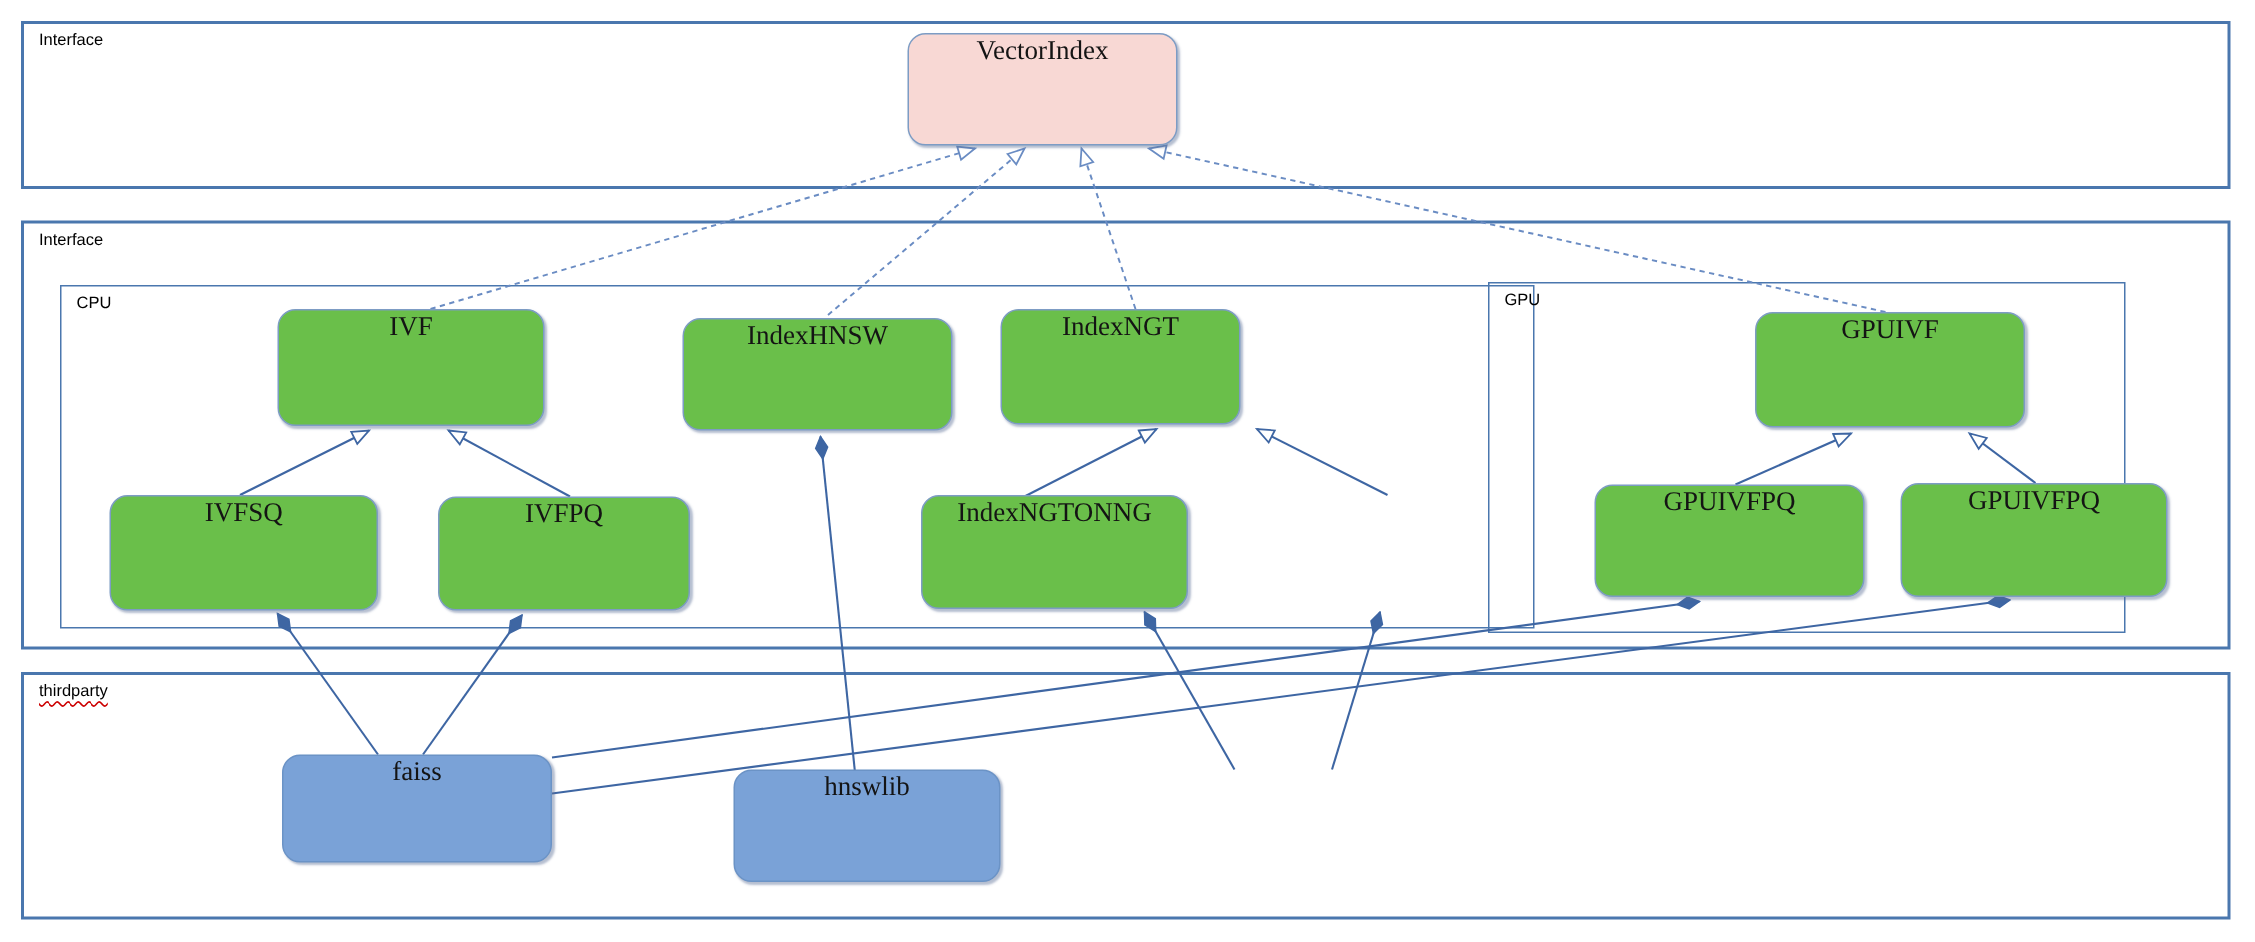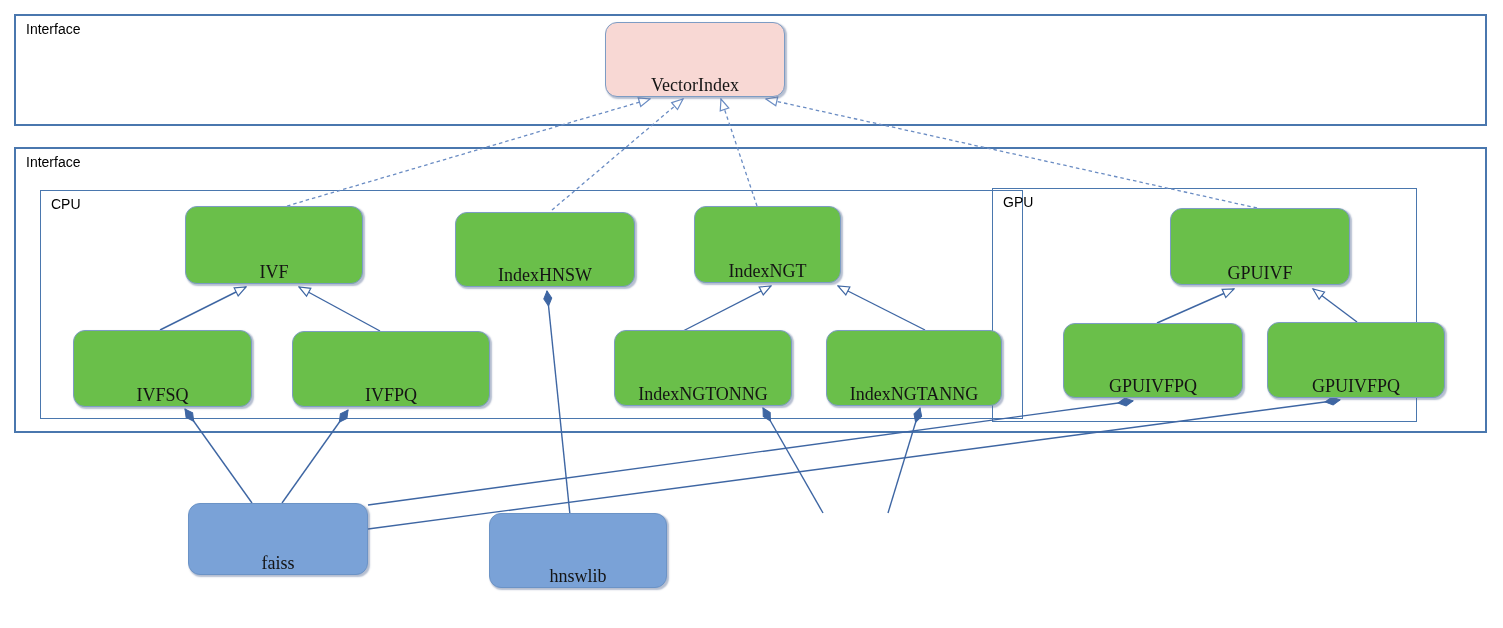--- a/index.html
+++ b/index.html
@@ -14,21 +14,21 @@
   .container{
     position:absolute;
     box-sizing:border-box;
     background:transparent;
     z-index:1;
   }
   .container.outer{border:2px solid var(--container-border,#4a77ae);}
   .container.inner{border:1.5px solid var(--container-border,#4a77ae);}
   .container-label{
     position:absolute;top:5px;left:10px;
-    font-size:14px;color:#000;
+    font-size:11px;color:#000;
     font-family:"Liberation Sans",sans-serif;
     white-space:nowrap;
   }
   .container-label.misspelled{
     text-decoration:underline wavy var(--spellcheck-red,#cc0000);
     text-decoration-thickness:1px;
     text-underline-offset:3px;
   }
   
   #edges{
@@ -38,21 +38,21 @@
   .edge-solid{stroke:var(--edge,#3e66a3);stroke-width:1.4;fill:none;}
   .edge-dashed{stroke:var(--edge-dashed,#6a8cc3);stroke-width:1.3;fill:none;stroke-dasharray:3.5 3;}
   .marker-tri{fill:#ffffff;stroke:var(--edge,#3e66a3);stroke-width:1.2;}
   .marker-tri-dashed{fill:#ffffff;stroke:var(--edge-dashed,#6a8cc3);stroke-width:1.2;}
   .marker-diamond{fill:var(--edge,#3e66a3);stroke:var(--edge,#3e66a3);}
   
   .node{
     position:absolute;
     box-sizing:border-box;
     border-radius:12px;
-    display:flex;align-items:flex-end;justify-content:center;
+    display:flex;align-items:flex-start;justify-content:center;
     z-index:3;
     box-shadow:1.5px 1.5px 1.5px rgba(90,110,150,.45);
   }
   .node-label{
     font-family:"Liberation Serif",serif;
     font-size:18px;color:#141414;
     white-space:nowrap;
   }
   .node.green{background:var(--node-green,#6abf4a);border:1.5px solid var(--node-green-border,#7d9cc4);}
   .node.pink{background:var(--node-pink,#f8d8d4);border:1.5px solid var(--node-pink-border,#7d9cc4);}
@@ -72,20 +72,23 @@
   </div>
 
   <div class="container inner" style="left:40px;top:190px;width:983px;height:229px">
     <span class="container-label">CPU</span>
   </div>
 
   <div class="container inner" style="left:992px;top:188px;width:425px;height:234px">
     <span class="container-label">GPU</span>
   </div>
 
+  <div class="container outer" style="left:14px;top:448px;width:1473px;height:165px">
+    <span class="container-label misspelled">thirdparty</span>
+  </div>
 
   <svg id="edges" xmlns="http://www.w3.org/2000/svg">
     <defs>
       <marker id="m-tri" markerUnits="userSpaceOnUse" markerWidth="14" markerHeight="12" viewBox="0 0 14 12" refX="12.5" refY="6" orient="auto">
         <path class="marker-tri" d="M1.5,1.5 L12.5,6 L1.5,10.5 Z"></path>
       </marker>
       <marker id="m-tri-d" markerUnits="userSpaceOnUse" markerWidth="14" markerHeight="12" viewBox="0 0 14 12" refX="12.5" refY="6" orient="auto">
         <path class="marker-tri-dashed" d="M1.5,1.5 L12.5,6 L1.5,10.5 Z"></path>
       </marker>
       <marker id="m-dia" markerUnits="userSpaceOnUse" markerWidth="17" markerHeight="10" viewBox="0 0 17 10" refX="16" refY="5" orient="auto">
@@ -119,39 +122,36 @@
   </div>
 
   <div class="node green" style="left:185px;top:206px;width:178px;height:78px">
     <span class="node-label">IVF</span>
   </div>
 
   <div class="node green" style="left:455px;top:212px;width:180px;height:75px">
     <span class="node-label">IndexHNSW</span>
   </div>
 
-  <div class="node green" style="left:694px;top:206px;width:147px;height:77px">
+  <div class="node green" style="left:667px;top:206px;width:160px;height:77px">
     <span class="node-label">IndexNGT</span>
   </div>
 
   <div class="node green" style="left:73px;top:330px;width:179px;height:77px">
     <span class="node-label">IVFSQ</span>
   </div>
 
-  <div class="node green" style="left:292px;top:331px;width:198px;height:76px">
+  <div class="node green" style="left:292px;top:331px;width:168px;height:76px">
     <span class="node-label">IVFPQ</span>
   </div>
 
   <div class="node green" style="left:614px;top:330px;width:178px;height:76px">
     <span class="node-label">IndexNGTONNG</span>
   </div>
 
-  <div class="node green" style="left:826px;top:330px;width:176px;height:76px">
-    <span class="node-label">IndexNGTANNG</span>
-  </div>
 
   <div class="node green" style="left:1170px;top:208px;width:180px;height:77px">
     <span class="node-label">GPUIVF</span>
   </div>
 
   <div class="node green" style="left:1063px;top:323px;width:180px;height:75px">
     <span class="node-label">GPUIVFPQ</span>
   </div>
 
   <div class="node green" style="left:1267px;top:322px;width:178px;height:76px">

